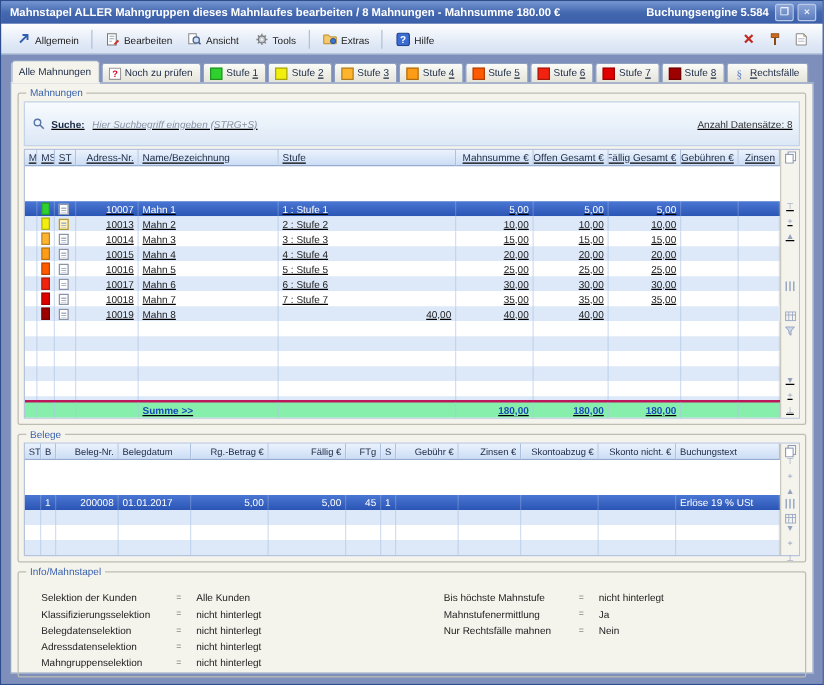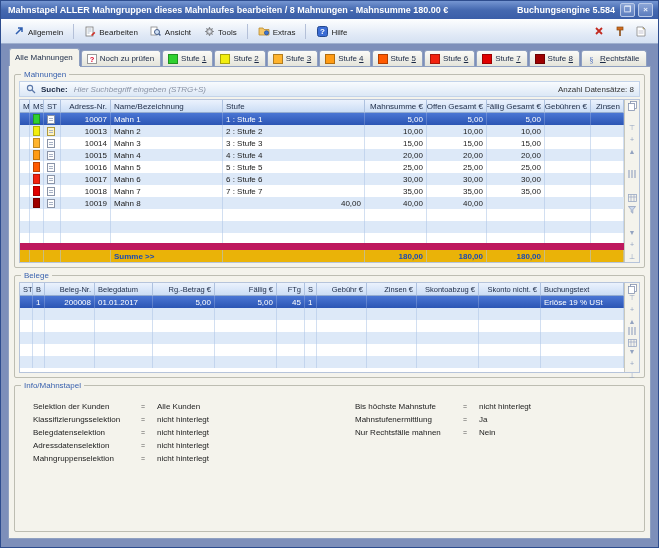--- a/index.html
+++ b/index.html
@@ -30,46 +30,46 @@
   .tab{display:flex;align-items:center;gap:3px;font-size:8px;color:#1b2a46;padding:2px 6px 2px 5px;
     background:linear-gradient(#fbfbf8,#e4e4da);border:1px solid #8fa0c0;border-bottom:none;border-radius:3px 3px 0 0;height:11px;}
   .tab.active{background:#f4f3ec;height:13px;position:relative;z-index:3;box-shadow:0 1px 0 #f4f3ec;}
   .tab .swatch{width:8px;height:8px;display:inline-block;border:1px solid rgba(0,0,0,.3);}
   .tab-icon{display:inline-flex;width:10px;height:10px;align-items:center;justify-content:center;}
   .content{flex:1;min-height:0;background:#f4f3ec;border:1px solid #8fa0c0;display:flex;flex-direction:column;position:relative;z-index:2;}
 
   
   .group{position:relative;border:1px solid #bdbdb2;border-radius:2px;margin:7px 5px 0 5px;padding:6px 4px 4px 4px;box-sizing:border-box;}
   .group-label{position:absolute;top:-5px;left:6px;background:#f4f3ec;padding:0 3px;font-size:8px;color:#3a62ae;line-height:9px;}
-  .group.mahnungen{height:194px;flex:0 0 auto;display:flex;flex-direction:column;}
+  .group.mahnungen{height:266px;flex:0 0 auto;display:flex;flex-direction:column;text-decoration:underline;}
   .group.belege{height:103px;flex:0 0 auto;display:flex;flex-direction:column;}
   .group.info{flex:1;margin-bottom:6px;}
 
   
-  .searchbar{height:14px;flex:0 0 14px;display:flex;align-items:center;gap:4px;padding:0 5px;margin-bottom:2px;
+  .searchbar{height:14px;flex:0 0 14px;display:flex;align-items:center;gap:4px;padding:10px 5px;margin-bottom:2px;
     background:linear-gradient(#f8fbfe,#dce8f6);border:1px solid #c3d3e9;font-size:8px;color:#1c2a45;}
   .search-label{font-weight:bold;}
   .search-input{flex:1;border:none;background:transparent;outline:none;font-family:"Liberation Sans",sans-serif;font-size:8px;color:#555;}
   .search-input::placeholder{font-style:italic;color:#8a93a5;}
   .record-count{color:#333;}
 
   
   .table-wrap{flex:1;min-height:0;display:flex;border:1px solid #b6c4db;background:#fff;}
   .tbl{flex:1;min-width:0;display:flex;flex-direction:column;font-size:8px;color:#1a1a1a;}
   .trow{display:grid;height:12px;flex:0 0 12px;align-items:center;}
   .trow.thead{height:13px;flex:0 0 13px;}
   .tcell{height:100%;display:flex;align-items:center;padding:0 3px;box-sizing:border-box;overflow:hidden;white-space:nowrap;border-right:1px solid rgba(173,197,229,.55);}
   .tcell.num{justify-content:flex-end;}
   .thead .tcell{background:linear-gradient(#ebf2fd,#cbddf5);border-right:1px solid #aec2e0;border-bottom:1px solid #94acd0;color:#1c2a45;}
   .trow.even{background:#fff;}
   .trow.odd{background:#dde9f8;}
-  .trow.selected{background:linear-gradient(#4a76d4,#2b55b4);color:#fff;}
+  .trow.selected{background:linear-gradient(#4a76d4,#2b55b4);color:#fff;margin-top:28px;}
   .trow.selected .tcell{border-right-color:rgba(255,255,255,.2);}
   .tbody{flex:1;min-height:0;display:flex;flex-direction:column;overflow:hidden;}
-  .trow.summe{background:#eab308;color:#1b4bb4;font-weight:bold;border-top:7px solid #be185d;}
+  .trow.summe{background:#86efac;color:#1b4bb4;font-weight:bold;border-top:2px solid #be185d;}
   .belege-tbl .trow.thead{font-size:7.5px;}
 
   .ms-square{width:8px;height:8px;display:inline-block;border:1px solid rgba(0,0,0,.25);}
   .doc-icon{width:8px;height:9px;display:inline-block;position:relative;background:#fdfdfd;border:1px solid #8a94a8;box-sizing:border-box;}
   .doc-icon::before{content:"";position:absolute;left:1px;right:1px;top:2px;height:4px;
     background:repeating-linear-gradient(to bottom,#a8b2c4 0 1px,transparent 1px 2px);}
   .doc-icon.note{background:#fff3c0;border-color:#b09a3c;}
 
   
   .strip{width:14px;flex:0 0 14px;display:flex;flex-direction:column;justify-content:space-between;align-items:center;

